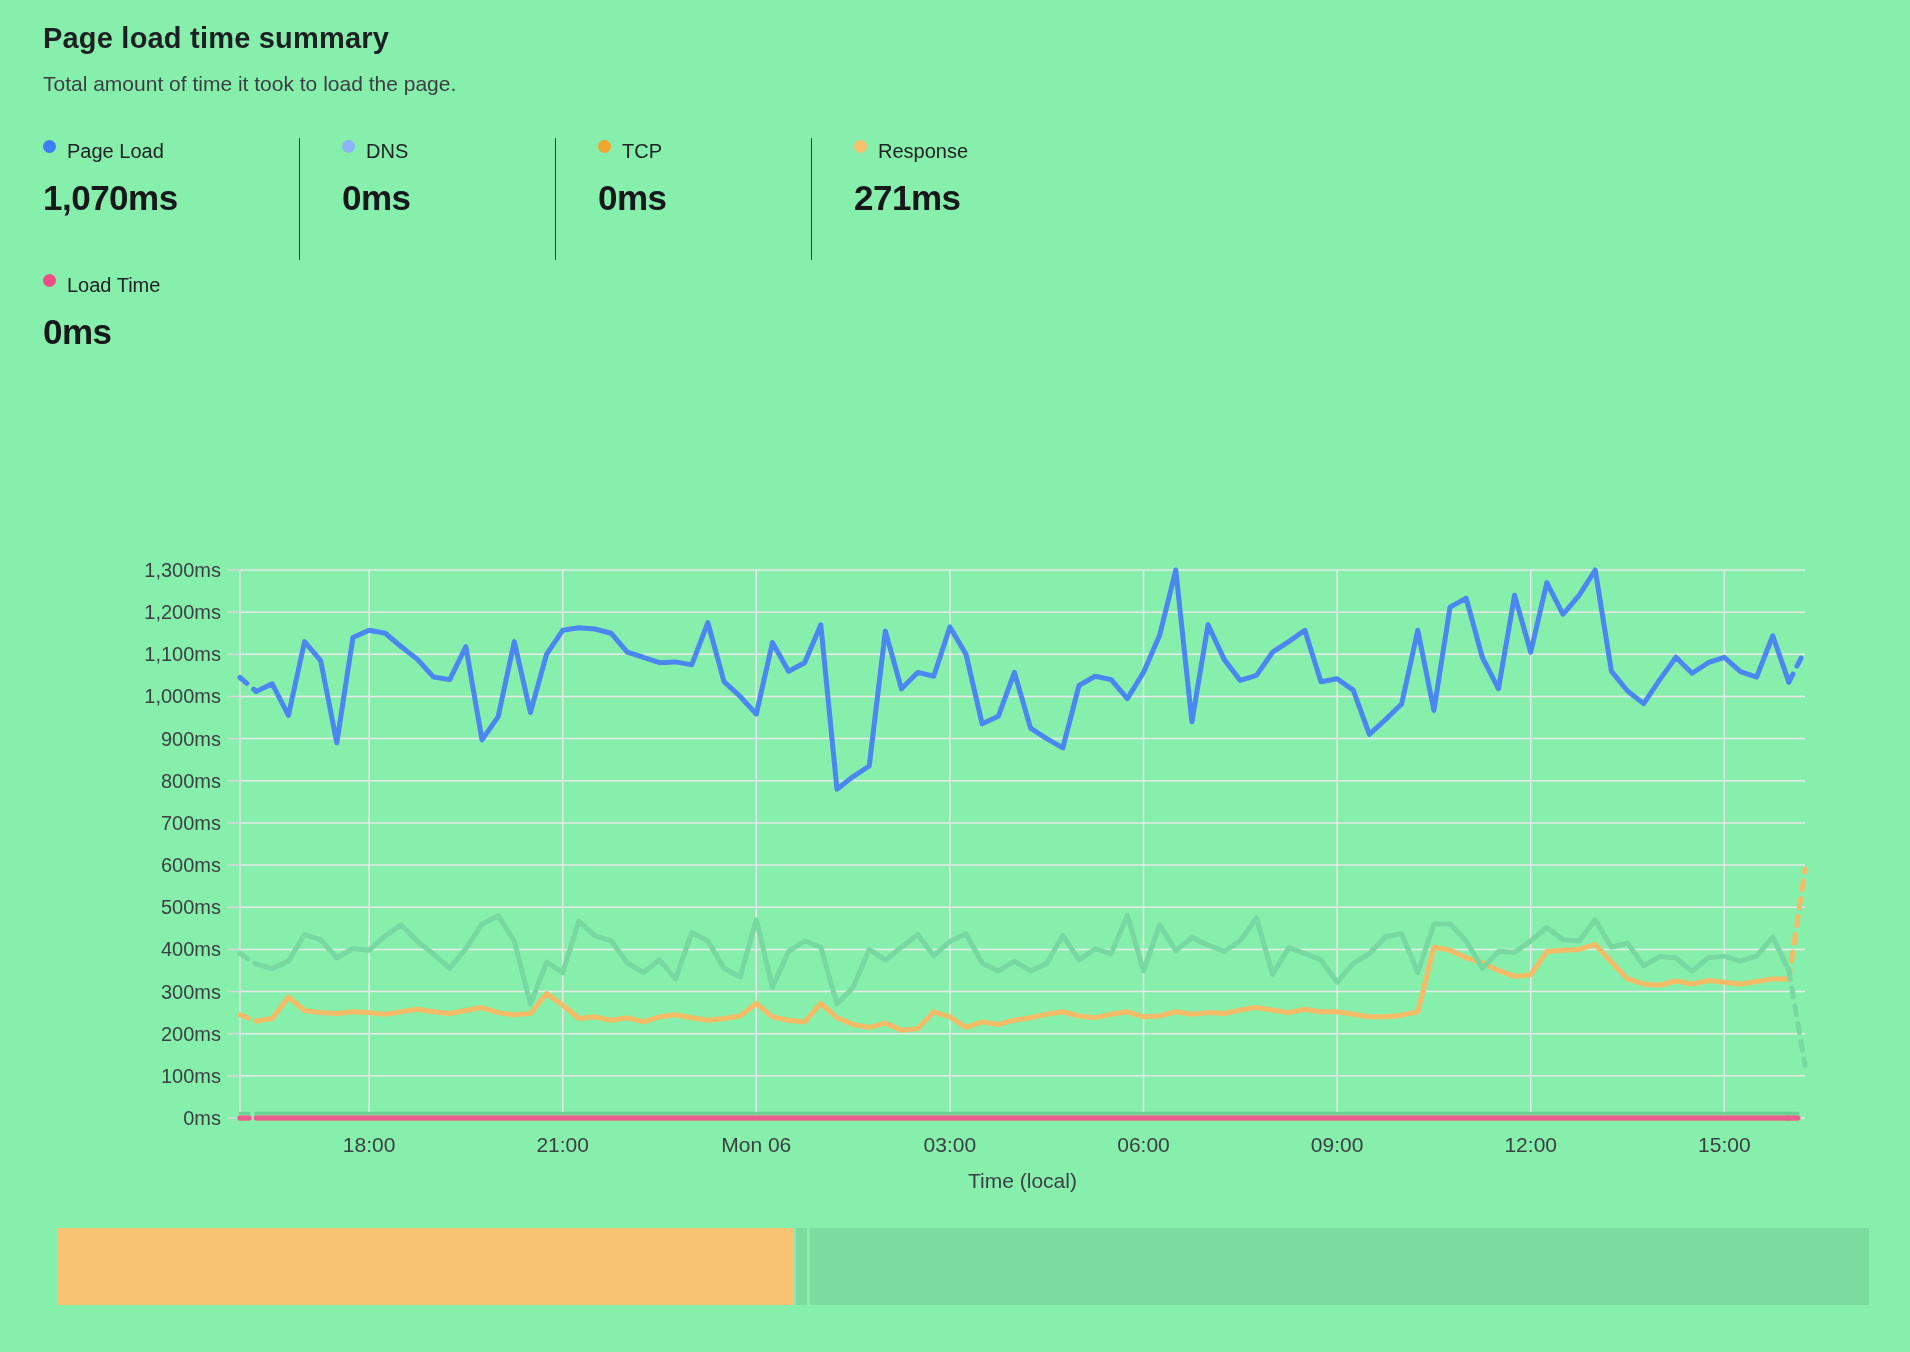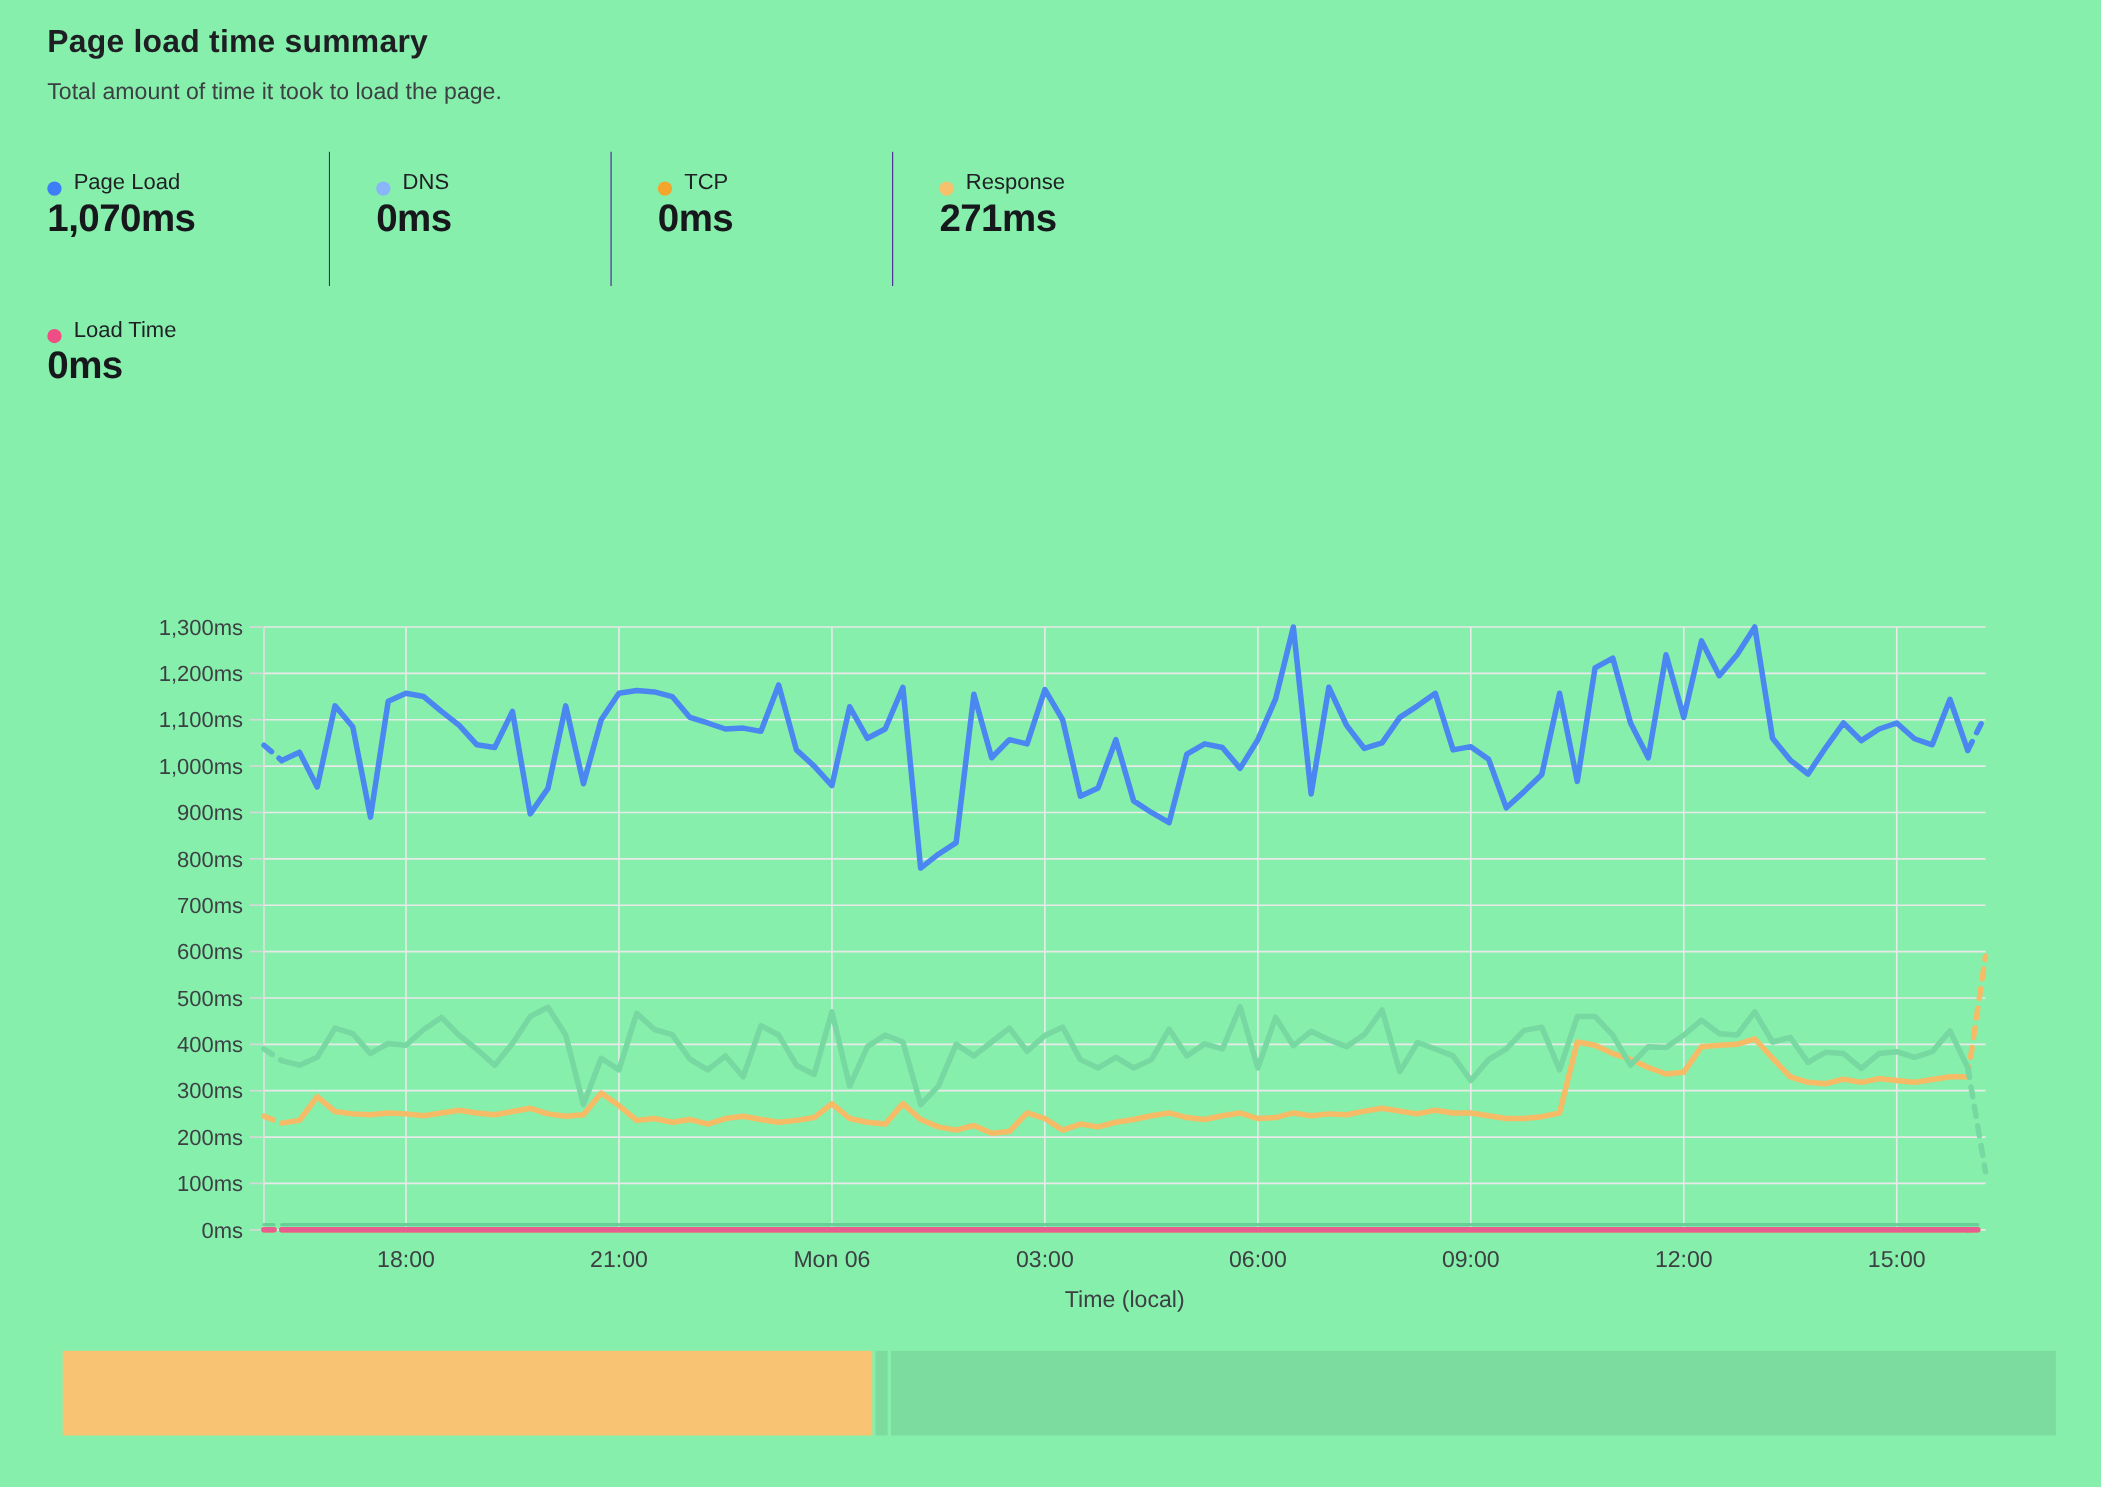--- a/index.html
+++ b/index.html
@@ -4,24 +4,24 @@
 <style>
   html,body{margin:0;padding:0;background:#ffffff;}
   .page{position:relative;width:1910px;height:1352px;background:#86efac;overflow:hidden;
         font-family:"Liberation Sans",sans-serif;color:#202124;}
   .title{position:absolute;left:43px;top:22px;font-size:29px;font-weight:700;color:#1d1f23;letter-spacing:.2px;}
   .subtitle{position:absolute;left:43px;top:72px;font-size:21px;font-weight:400;color:#3c4043;text-align:center;}
 
   .metrics{position:absolute;left:43px;top:138px;display:flex;}
   .m-cell{width:256px;box-sizing:border-box;padding-top:2px;height:122px;}
   .m-cell + .m-cell{border-left:1px solid #4c1d95;padding-left:42px;}
-  .m-head{display:flex;align-items:flex-end;gap:11px;margin-top:15px;}
+  .m-head{display:flex;align-items:flex-start;gap:11px;}
   .m-dot{width:13px;height:13px;border-radius:50%;flex:0 0 auto;}
   .m-label{font-size:20px;color:#202124;}
-  .m-value{margin-top:1px;font-size:35px;font-weight:700;color:#17181c;letter-spacing:-.5px;}
+  .m-value{margin-top:15px;font-size:35px;font-weight:700;color:#17181c;letter-spacing:-.5px;}
 
   .metrics2{position:absolute;left:43px;top:274px;}
 
   .chart-svg{position:absolute;left:0;top:430px;}
 
   .bar{position:absolute;left:57px;top:1228px;width:1812px;height:77px;display:flex;gap:3px;}
   .bar-seg{height:100%;}
 </style>
 </head>
 <body>

